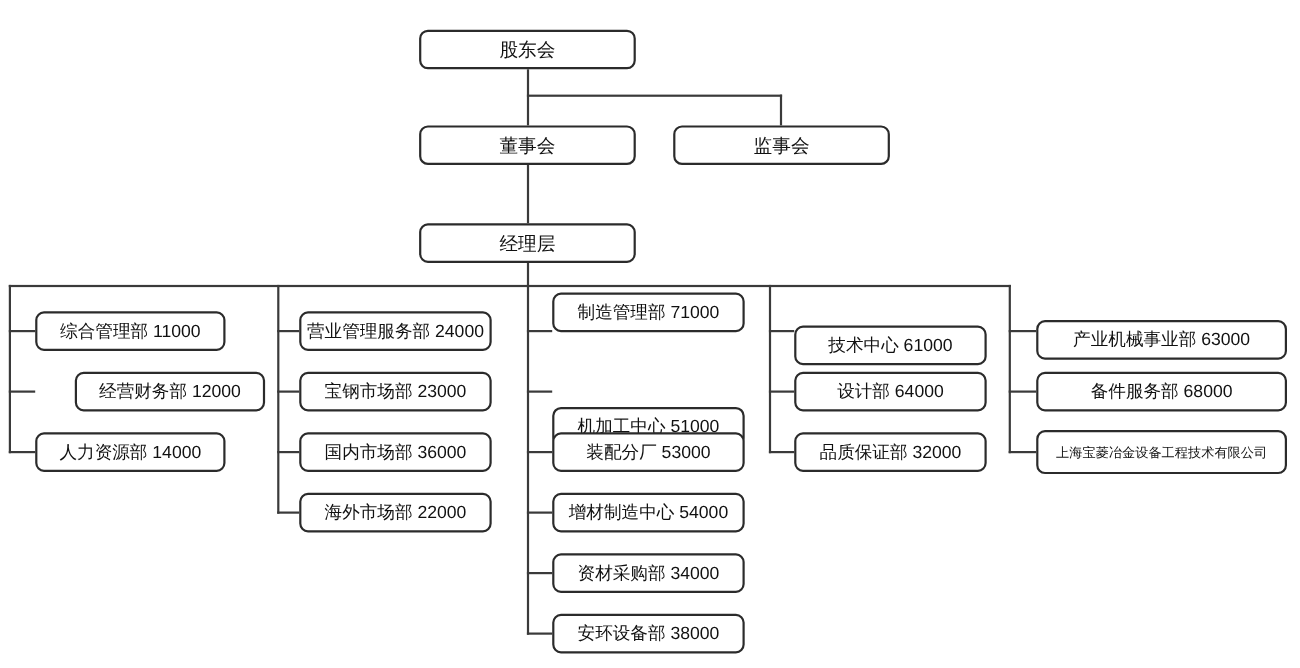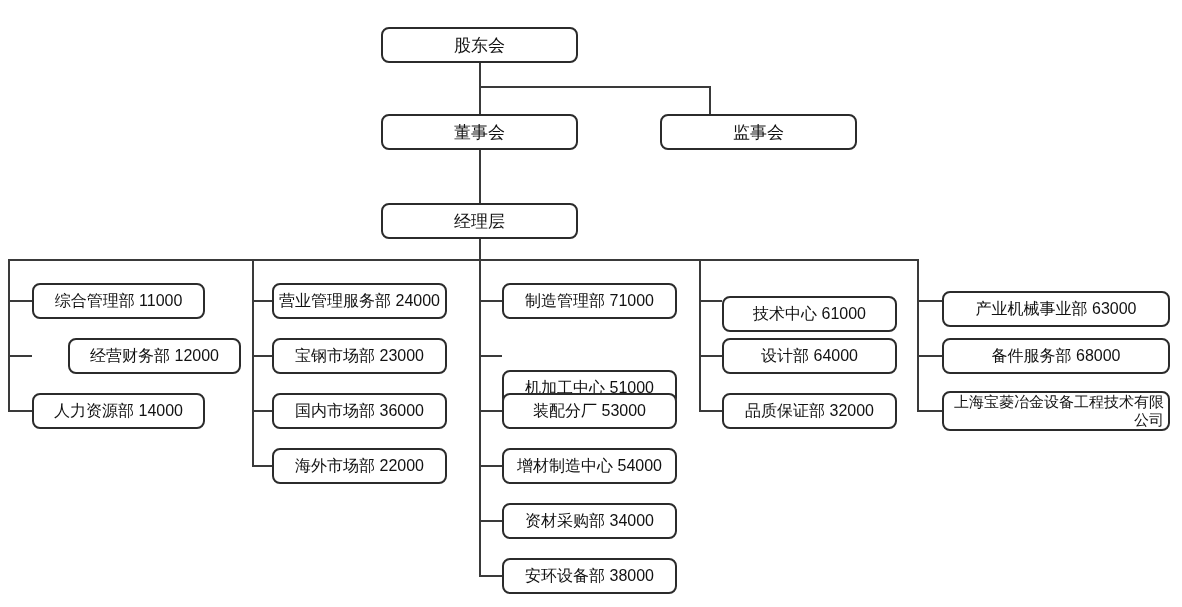--- a/index.html
+++ b/index.html
@@ -23,42 +23,42 @@
     align-items: center;
     justify-content: center;
     font-size: 16px;
     white-space: nowrap;
     text-align: center;
   }
   .node.top { height: 36px; font-size: 17px; }
   .node.wrap {
     white-space: normal;
     line-height: 1.18;
-    font-size: 15px;
+    font-size: 12px;
     height: 40px;
     padding: 12px 4px;
     text-align: right;
   }
   .line {
     position: absolute;
     background: #3a3a3a;
   }
   .hline { height: 2px; }
   .vline { width: 2px; }
 </style>
 </head>
 <body>
 
 <div class="canvas">
 
   <div class="node top" style="left:381px; top:27px; width:197px;">股东会</div>
 
   <div class="node top" style="left:381px; top:114px; width:197px;">董事会</div>
 
-  <div class="node top" style="left:612px; top:114px; width:197px;margin-left:48px;">监事会</div>
+  <div class="node top" style="left:612px; top:114px; width:197px;">监事会</div>
 
   <div class="node top" style="left:381px; top:203px; width:197px;">经理层</div>
 
   <div class="line vline" style="left:479px; top:63px;  height:51px;"></div>
   <div class="line hline" style="left:479px; top:86px;  width:232px;"></div>
   <div class="line vline" style="left:709px; top:86px;  height:28px;"></div>
   <div class="line vline" style="left:479px; top:150px; height:53px;"></div>
   <div class="line vline" style="left:479px; top:239px; height:22px;"></div>
 
   <div class="line hline" style="left:8px; top:259px; width:911px;"></div>
@@ -95,21 +95,21 @@
 
   <div class="node" style="left:32px; top:283px; width:173px;">综合管理部 11000</div>
   <div class="node" style="left:32px; top:338px; width:173px;margin-left:36px;">经营财务部 12000</div>
   <div class="node" style="left:32px; top:393px; width:173px;">人力资源部 14000</div>
 
   <div class="node" style="left:272px; top:283px; width:175px;">营业管理服务部 24000</div>
   <div class="node" style="left:272px; top:338px; width:175px;">宝钢市场部 23000</div>
   <div class="node" style="left:272px; top:393px; width:175px;">国内市场部 36000</div>
   <div class="node" style="left:272px; top:448px; width:175px;">海外市场部 22000</div>
 
-  <div class="node" style="left:502px; top:283px; width:175px;">制造管理部 71000</div>
+  <div class="node" style="left:502px; top:266px; width:175px;">制造管理部 71000</div>
   <div class="node" style="left:502px; top:338px; width:175px;margin-top:32px;">机加工中心 51000</div>
   <div class="node" style="left:502px; top:393px; width:175px;">装配分厂 53000</div>
   <div class="node" style="left:502px; top:448px; width:175px;">增材制造中心 54000</div>
   <div class="node" style="left:502px; top:503px; width:175px;">资材采购部 34000</div>
   <div class="node" style="left:502px; top:558px; width:175px;">安环设备部 38000</div>
 
   <div class="node" style="left:722px; top:283px; width:175px;margin-top:13px;">技术中心 61000</div>
   <div class="node" style="left:722px; top:338px; width:175px;">设计部 64000</div>
   <div class="node" style="left:722px; top:393px; width:175px;">品质保证部 32000</div>
 

